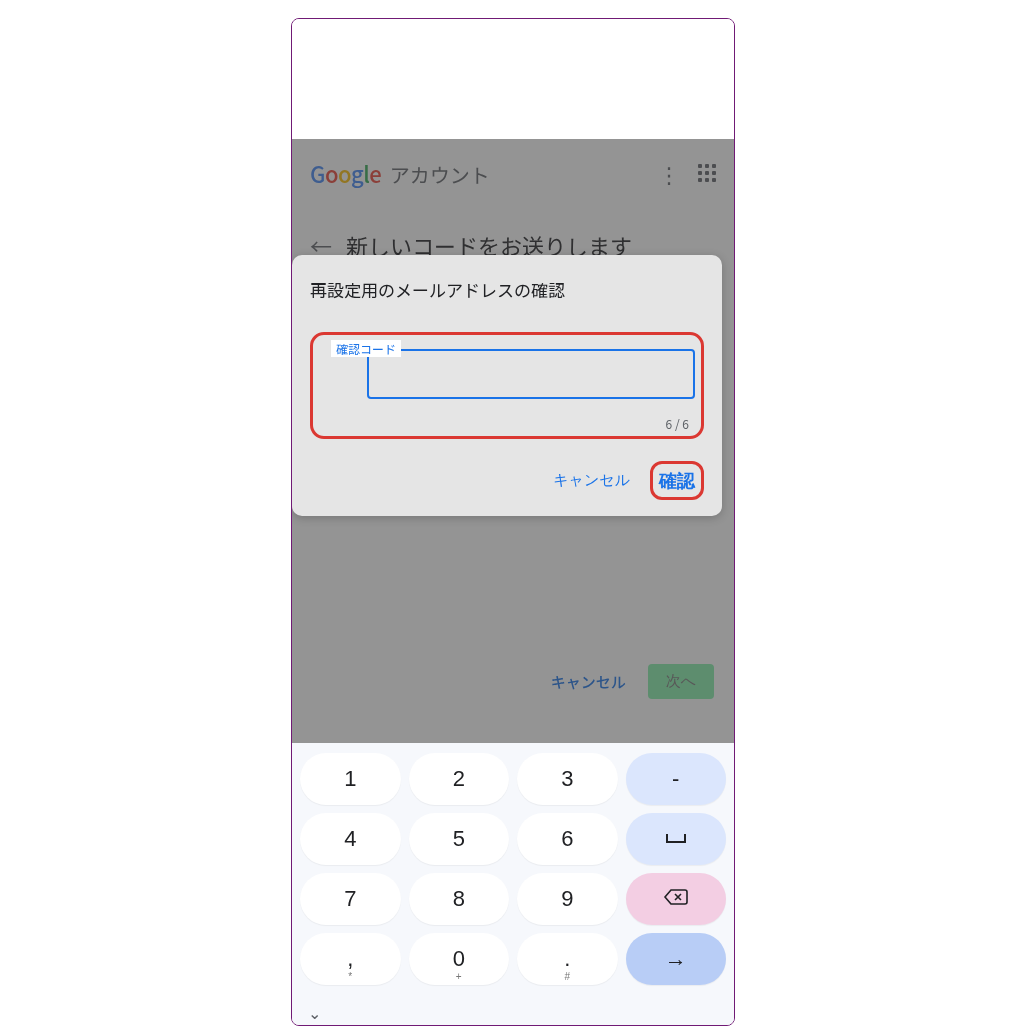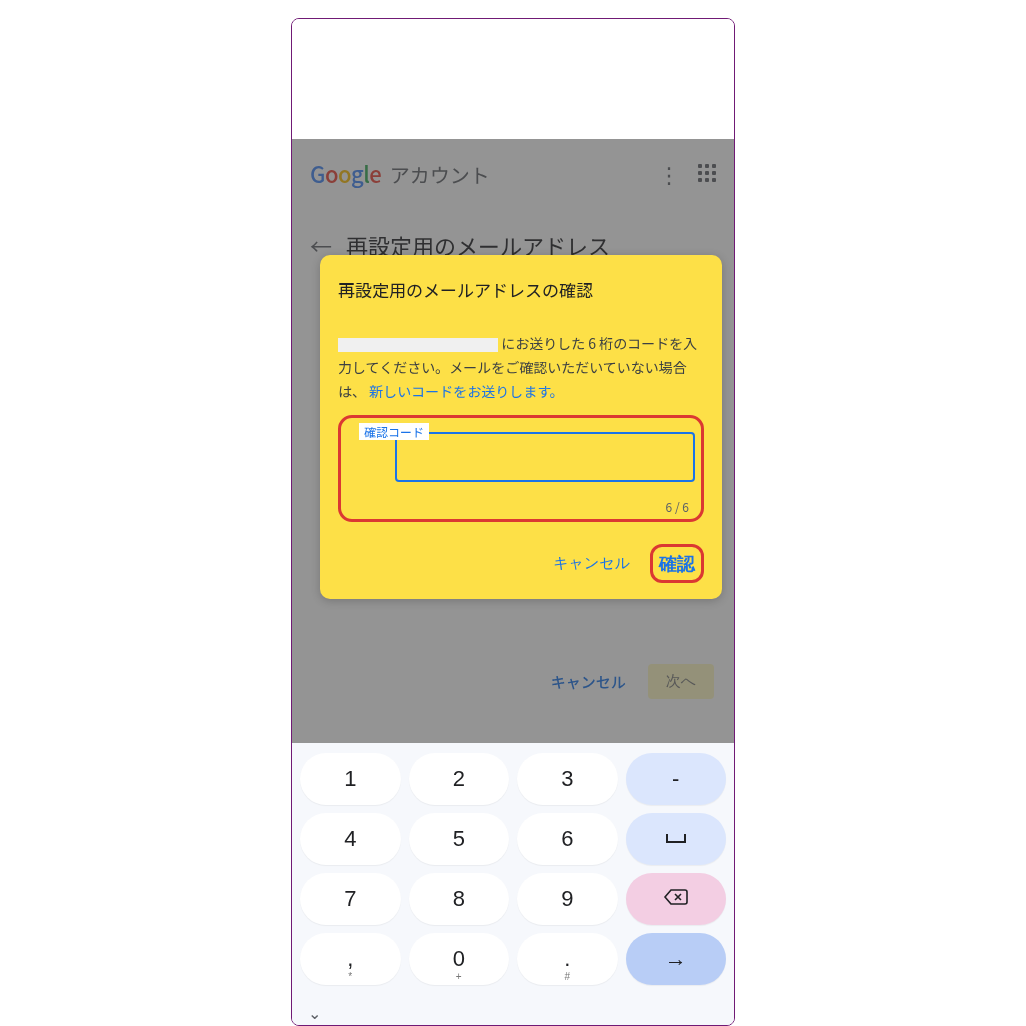--- a/index.html
+++ b/index.html
@@ -42,28 +42,28 @@
   .back-arrow { font-size: 22px; color: #5f6368; }
   .page-title { font-size: 22px; color: #202124; font-weight: 400; }
 
   .under-actions {
     position: absolute; left: 0; right: 0; bottom: 44px;
     display: flex; justify-content: flex-end; gap: 22px; padding-right: 20px;
     align-items: center;
   }
   .under-cancel { color: #1a73e8; font-size: 15px; font-weight: 500; }
   .under-next {
-    background: #fef9c3; color: #7a7a7a; font-size: 15px;
+    background: #86efac; color: #7a7a7a; font-size: 15px;
     padding: 8px 18px; border-radius: 4px; border: none;
   }
 
   
   .modal {
-    position: absolute; left: 28px; right: 12px; top: 116px;
-    background: #fde047; border-radius: 10px; padding: 22px 18px 16px 18px;
+    position: absolute; left: 0; right: 12px; top: 116px;
+    background: #e5e5e5; border-radius: 10px; padding: 22px 18px 16px 18px;
     z-index: 10; box-shadow: 0 2px 10px rgba(0,0,0,0.2);
   }
   .modal-title { font-size: 17px; color: #202124; margin-bottom: 30px; }
   .modal-body { font-size: 14px; color: #3c4043; line-height: 1.7; }
   .redacted {
     display: inline-block; width: 160px; height: 14px; background: #f0f0f0; vertical-align: middle;
   }
   .modal-link { color: #1a73e8; }
 
   .field-highlight {
@@ -132,38 +132,33 @@
               <span></span>
               <span></span>
               <span></span>
               <span></span>
               <span></span>
           </span>
         </div>
       </div>
       <div class="page-title-row">
         <span class="back-arrow">←</span>
-        <span class="page-title">再設定用のメールアドレス</span>
+        <span class="page-title">新しいコードをお送りします</span>
       </div>
     </div>
 
     <div class="under-actions">
       <span class="under-cancel">キャンセル</span>
       <button class="under-next">次へ</button>
     </div>
 
     <div class="overlay"></div>
 
     <div class="modal">
       <div class="modal-title">再設定用のメールアドレスの確認</div>
-      <div class="modal-body">
-        <span class="redacted"></span>
-        <span>にお送りした 6 桁のコードを入力してください。メールをご確認いただいていない場合は、</span>
-        <span class="modal-link">新しいコードをお送りします。</span>
-      </div>
 
       <div class="field-highlight">
         <div class="md-field">
           <label>確認コード</label>
           <input type="text" style="">
         </div>
         <div class="char-counter">6 / 6</div>
       </div>
 
       <div class="modal-actions">

